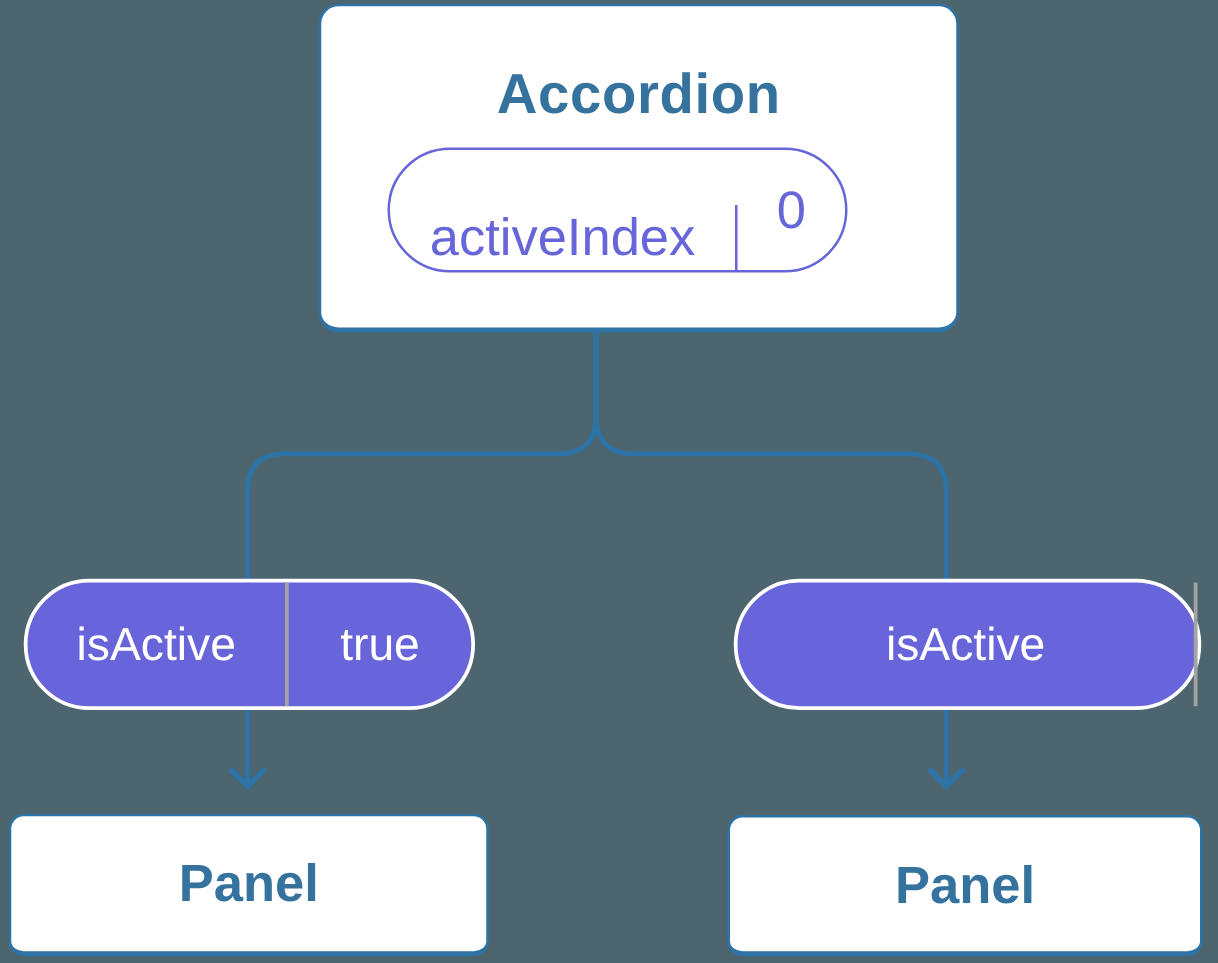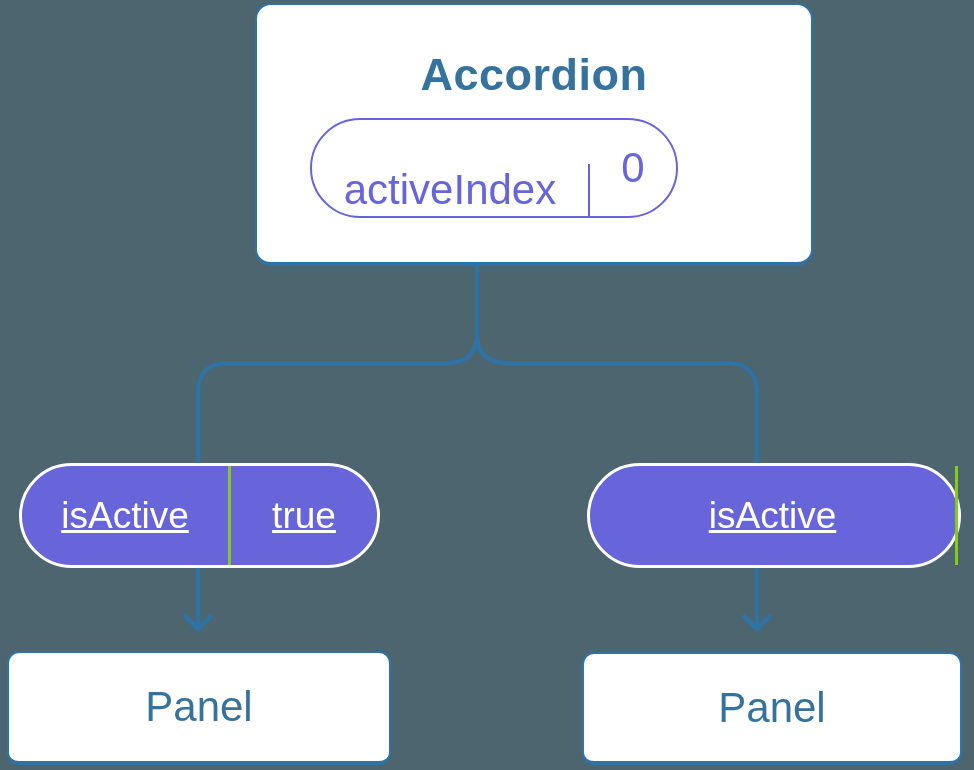--- a/index.html
+++ b/index.html
@@ -25,21 +25,21 @@
     position: absolute;
     background: #ffffff;
     border: 2px solid #2e73a6;
     border-bottom-width: 4px;
     box-sizing: border-box;
     z-index: 1;
   }
   #accordion-node {
     left: 255px;
     top: 3px;
-    width: 558px;
+    width: 512px;
     height: 263px;
     border-radius: 16px;
   }
   .node-title {
     position: absolute;
     left: 0;
     top: 44px;
     width: 100%;
     text-align: center;
     font-size: 45px;
@@ -97,39 +97,37 @@
   #prop-pill-1 {
     left: 587px;
     top: 463px;
     width: 374px;
   }
   .prop-pill .seg-name {
     flex: 1;
     display: flex;
     align-items: center;
     justify-content: center;
-    border-right: 3px solid #84cc16;
-    text-decoration: underline;
+    border-right: 3px solid #a3a3a3;
   }
   .prop-pill .seg-value {
     display: flex;
     align-items: center;
     justify-content: center;
-    text-decoration: underline;
   }
   #prop-pill-0 .seg-value { width: 146px; }
   #prop-pill-1 .seg-value { width: 161px; }
   .panel-node {
     position: absolute;
     display: flex;
     align-items: center;
     justify-content: center;
     border-radius: 12px;
     font-size: 42px;
-    font-weight: 400;
+    font-weight: 700;
     color: #35739e;
   }
   #panel-node-0 {
     left: 7px;
     top: 651px;
     width: 384px;
     height: 114px;
   }
   #panel-node-1 {
     left: 582px;

